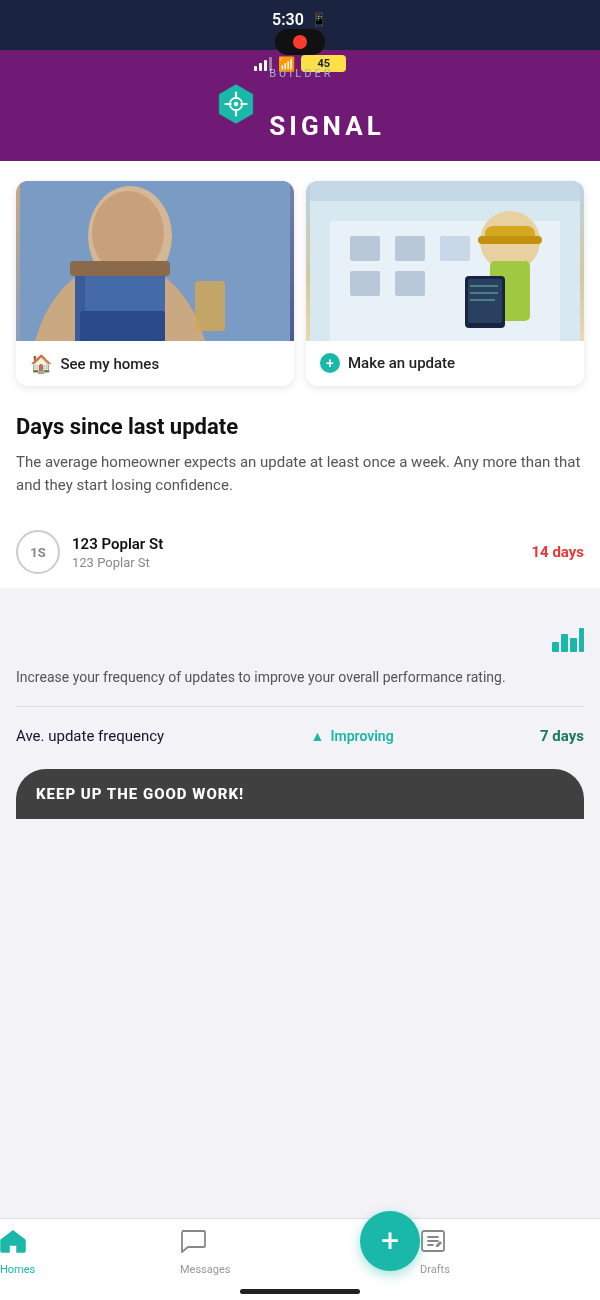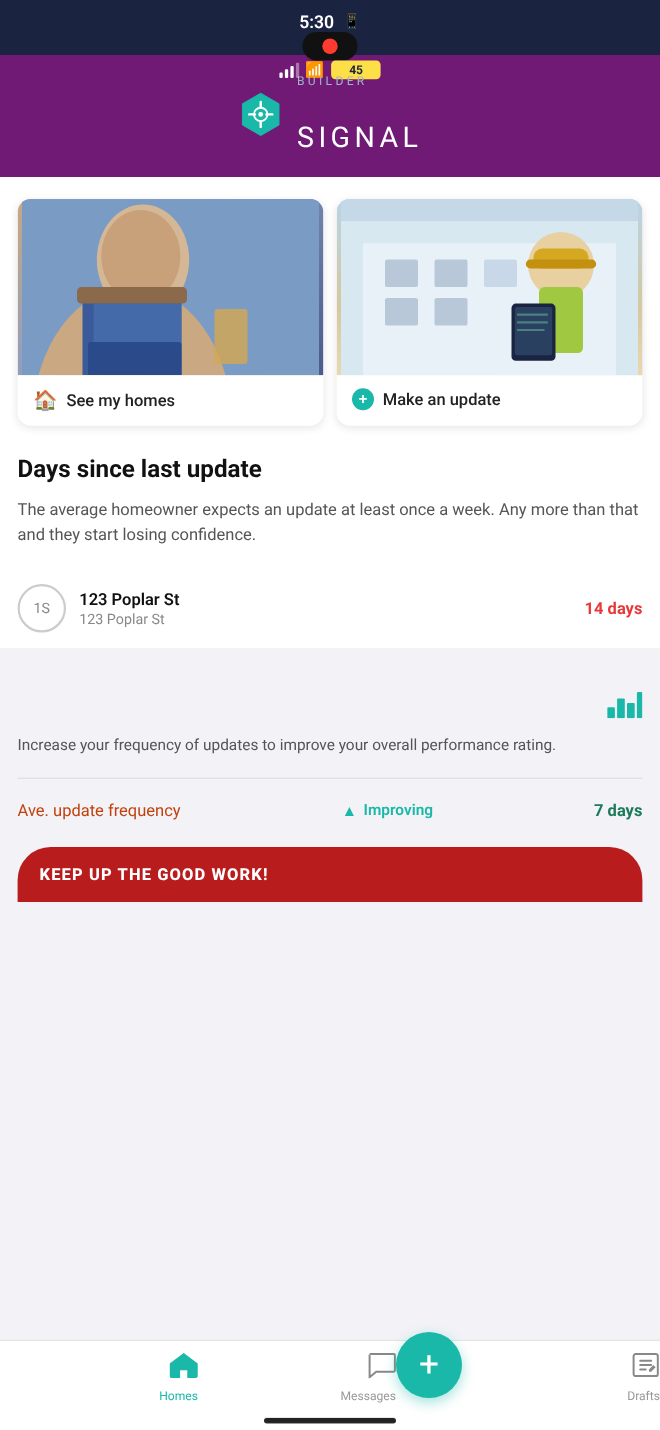--- a/index.html
+++ b/index.html
@@ -91,21 +91,21 @@
     .logo-builder {
       color: #a0b4c8;
       font-size: 11px;
       letter-spacing: 3px;
       font-weight: 400;
     }
     .logo-signal {
       color: white;
       font-size: 26px;
       letter-spacing: 4px;
-      font-weight: 400;
+      font-weight: 700;
       margin-top: 34px;
     }
 
     
     .main-content {
       background: white;
       padding: 20px 16px 0;
     }
 
     
@@ -183,21 +183,21 @@
     }
     .property-avatar {
       width: 44px;
       height: 44px;
       border-radius: 50%;
       border: 2px solid #ccc;
       display: flex;
       align-items: center;
       justify-content: center;
       font-size: 13px;
-      font-weight: 400;
+      font-weight: 700;
       color: #888;
       flex-shrink: 0;
     }
     .property-info {
       flex: 1;
     }
     .property-name {
       font-size: 15px;
       font-weight: 600;
       color: #111;
@@ -247,21 +247,21 @@
       margin: 0 0 14px;
     }
     .perf-metric-row {
       display: flex;
       align-items: center;
       justify-content: space-between;
       padding: 6px 0 14px;
     }
     .perf-metric-label {
       font-size: 15px;
-      color: #c2410c;
+      color: #0f172a;
     }
     .perf-metric-center {
       display: flex;
       align-items: center;
       gap: 6px;
       color: #1ab8a8;
       font-size: 14px;
       font-weight: 600;
     }
     .improving-arrow {
@@ -269,21 +269,21 @@
       color: #1ab8a8;
     }
     .perf-metric-value {
       font-size: 15px;
       font-weight: 700;
       color: #1a7a5a;
     }
 
     
     .banner-section {
-      background: #b91c1c;
+      background: #404040;
       margin: 0 -0px;
       padding: 16px 20px;
       border-radius: 30px 30px 0 0;
       margin-top: 10px;
     }
     .banner-text {
       color: white;
       font-size: 15px;
       font-weight: 800;
       letter-spacing: 1px;
@@ -299,21 +299,21 @@
       border-top: 1px solid #e0e0e0;
       display: flex;
       align-items: center;
       justify-content: space-around;
       padding: 10px 0 24px;
       z-index: 100;
     }
     .nav-item {
       display: flex;
       flex-direction: column;
-      align-items: flex-end;
+      align-items: flex-start;
       gap: 4px;
       cursor: pointer;
       flex: 1;
     }
     .nav-icon {
       font-size: 24px;
     }
     .nav-label {
       font-size: 11px;
       color: #999;

